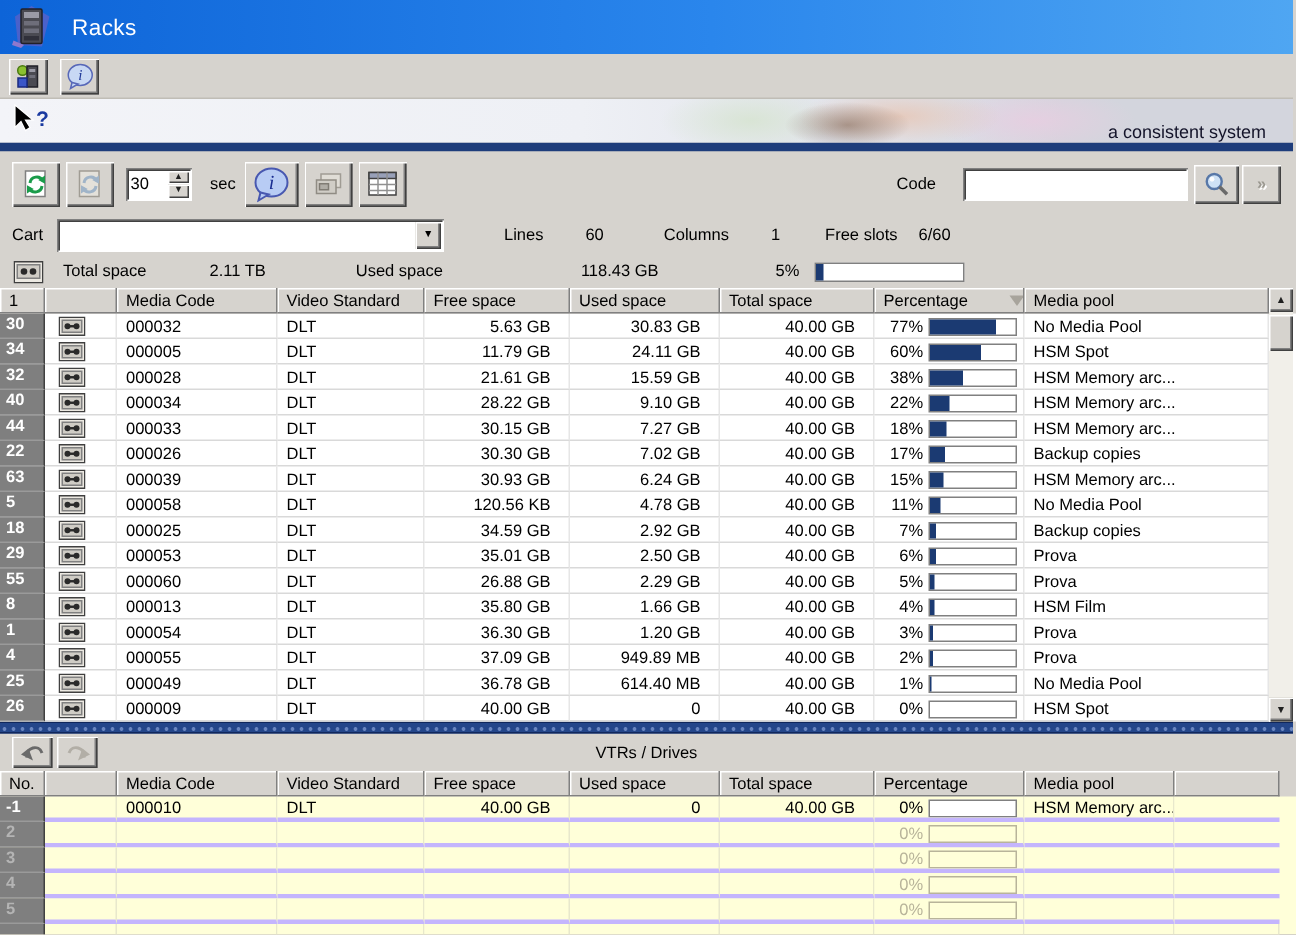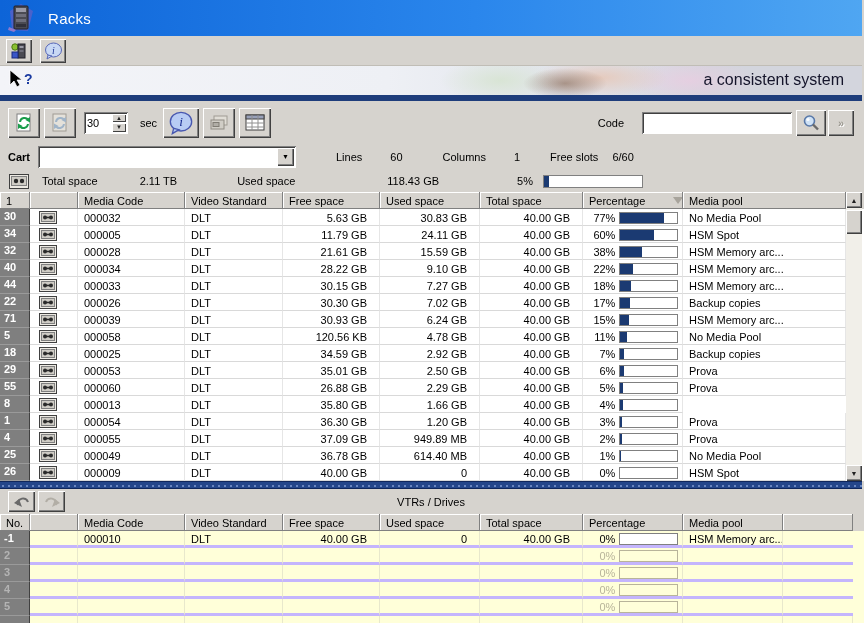--- a/index.html
+++ b/index.html
@@ -26,21 +26,21 @@
   
   .strip2 { height:29px; position:relative; display:flex; align-items:center;
     background:
       radial-gradient(ellipse 60px 22px at 565px 60%, rgba(120,90,70,.55), rgba(120,90,70,0) 70%),
       radial-gradient(ellipse 90px 26px at 600px 40%, rgba(230,200,185,.9), rgba(230,200,185,0) 75%),
       radial-gradient(ellipse 80px 30px at 500px 50%, rgba(215,228,210,.9), rgba(215,228,210,0) 75%),
       radial-gradient(ellipse 90px 30px at 690px 50%, rgba(233,205,225,.8), rgba(233,205,225,0) 75%),
       linear-gradient(90deg,#f3f4f8 0%, #eef0f5 45%, #dfe2ea 70%, #d3d5dd 82%, #d3d5dd 100%);
   }
   .help-cursor { position:absolute; left:8px; top:3px; width:26px; height:22px; }
-  .tagline { position:absolute; right:18px; top:5px; font-size:16px; color:#14142a; }
+  .tagline { position:absolute; right:18px; top:15px; font-size:12px; color:#14142a; }
 
   .navybar { height:6px; background:#1e3d7b; }
 
   
   .toolbar { height:43px; display:flex; align-items:center; padding:0 8px;
              background:#d6d3ce; }
   .btn { background:#d6d3ce; border:none; cursor:default;
     box-shadow: inset 1px 1px 0 #fff, inset -1px -1px 0 #404040, inset -2px -2px 0 #808080;
     display:flex; align-items:center; justify-content:center; }
   .btn32 { width:32px; height:30px; margin-right:4px; }
@@ -58,21 +58,21 @@
   .code-label { margin-right:18px;padding-left:40px; }
   .code-input { width:150px; height:22px; background:#fff; border:none; outline:none;
     padding:0 4px; font-family:"Liberation Sans",sans-serif; font-size:11px;
     box-shadow: inset 1px 1px 0 #808080, inset -1px -1px 0 #fff, inset 2px 2px 0 #404040; }
   .btn-search { width:30px; height:26px; margin-left:4px; }
   .btn-more { width:26px; height:26px; margin-left:2px; color:#9a978f; font-weight:bold;
     text-shadow:1px 1px 0 #fff; font-size:11px; }
 
   
   .cart-row { height:26px; display:flex; align-items:center; padding-left:8px; }
-  .cart-label { width:30px;font-weight:bold; }
+  .cart-label { width:30px; }
   .cart-select { width:258px; height:22px; background:#fff; position:relative;
     box-shadow: inset 1px 1px 0 #808080, inset -1px -1px 0 #fff, inset 2px 2px 0 #404040;
     display:flex; align-items:center; padding-left:5px; }
   .dd-btn { position:absolute; right:2px; top:2px; width:17px; height:18px;
     background:#d6d3ce; font-size:7px; line-height:18px; text-align:center;
     box-shadow: inset 1px 1px 0 #fff, inset -1px -1px 0 #404040, inset -2px -2px 0 #808080; }
   .cart-row .lbl { margin-left:40px; }
   .cart-row .val { margin-left:28px; }
 
   
@@ -458,21 +458,21 @@
           <div class="cell num">40.00 GB</div>
           <div class="cell pct-cell">
             <div class="pct-txt">17%</div>
             <div class="bar">
               <i style="width: 17%;"></i>
             </div>
           </div>
           <div class="cell">Backup copies</div>
         </div>
         <div class="grid-r">
-          <div class="rowhdr">71</div>
+          <div class="rowhdr">63</div>
           <div class="cell icon">
             <svg width="18" height="13" viewBox="0 0 18 13">
     <rect x="0.5" y="0.5" width="17" height="12" fill="#ece9e2" stroke="#404040"></rect>
     <rect x="2.5" y="2.5" width="13" height="8" fill="#cfccc5" stroke="#808080"></rect>
     <circle cx="6" cy="6.5" r="2" fill="#2a2a2a"></circle>
     <circle cx="12" cy="6.5" r="2" fill="#2a2a2a"></circle>
     <rect x="7" y="5.7" width="4" height="1.6" fill="#2a2a2a"></rect>
   </svg>
           </div>
           <div class="cell">000039</div>
@@ -599,20 +599,21 @@
           <div class="cell">DLT</div>
           <div class="cell num">35.80 GB</div>
           <div class="cell num">1.66 GB</div>
           <div class="cell num">40.00 GB</div>
           <div class="cell pct-cell">
             <div class="pct-txt">4%</div>
             <div class="bar">
               <i style="width: 4%;"></i>
             </div>
           </div>
+          <div class="cell">HSM Film</div>
         </div>
         <div class="grid-r">
           <div class="rowhdr">1</div>
           <div class="cell icon">
             <svg width="18" height="13" viewBox="0 0 18 13">
     <rect x="0.5" y="0.5" width="17" height="12" fill="#ece9e2" stroke="#404040"></rect>
     <rect x="2.5" y="2.5" width="13" height="8" fill="#cfccc5" stroke="#808080"></rect>
     <circle cx="6" cy="6.5" r="2" fill="#2a2a2a"></circle>
     <circle cx="12" cy="6.5" r="2" fill="#2a2a2a"></circle>
     <rect x="7" y="5.7" width="4" height="1.6" fill="#2a2a2a"></rect>

